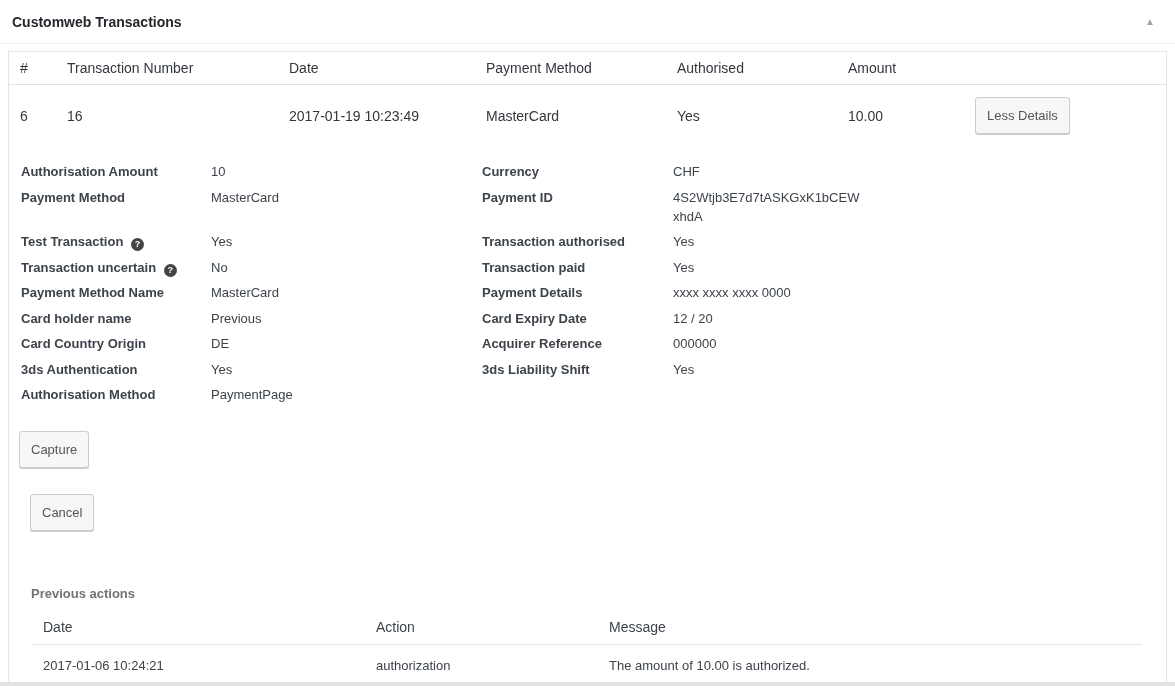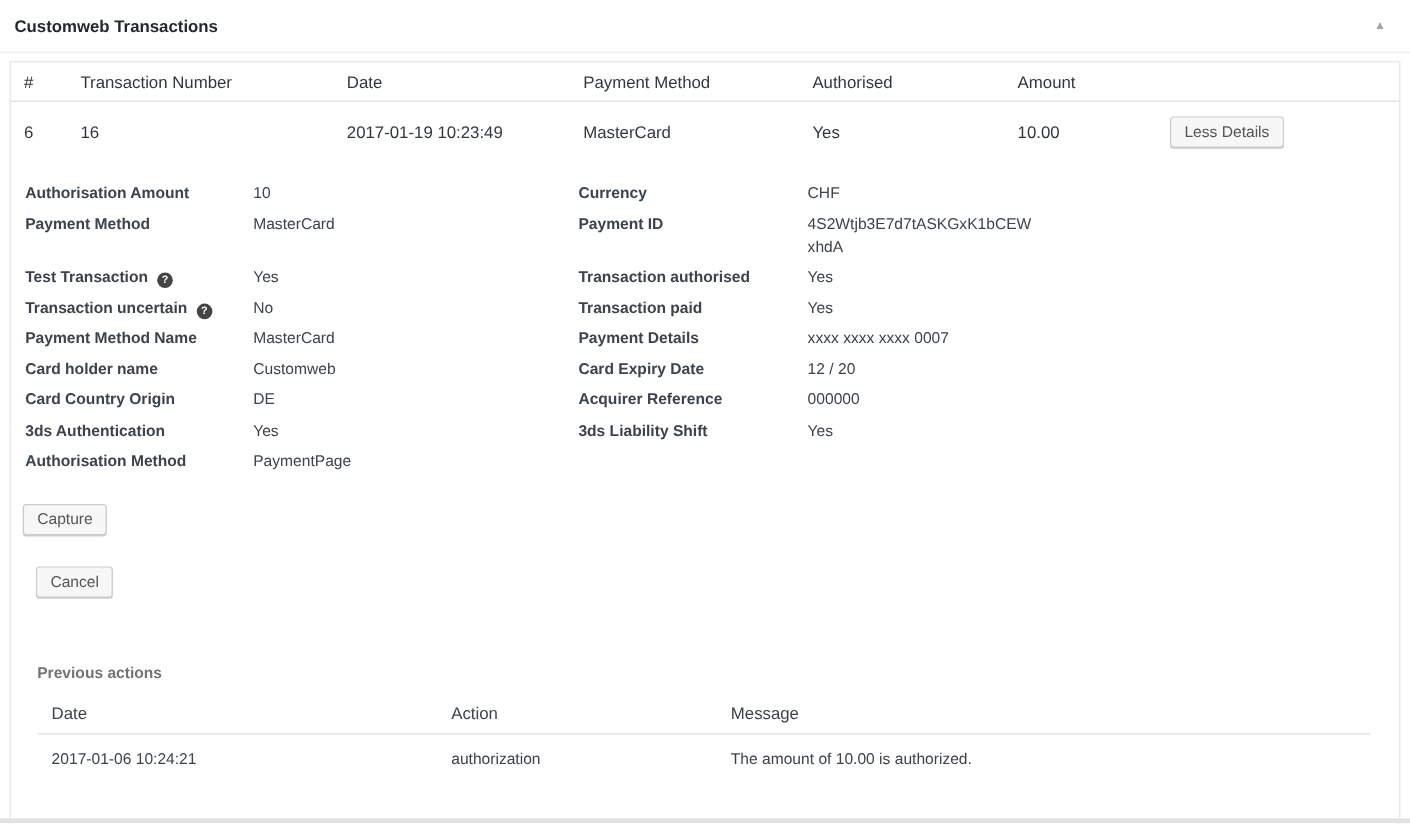--- a/index.html
+++ b/index.html
@@ -51,21 +51,21 @@
   .wp-button {
     display: inline-block;
     background: #f7f7f7;
     border: 1px solid #cccccc;
     border-radius: 3px;
     box-shadow: 0 1px 0 #cccccc;
     color: #555;
     font-family: "Liberation Sans", sans-serif;
     font-size: 13px;
     line-height: 24px;
-    height: 26px;
+    height: 37px;
     padding: 0 11px;
     cursor: pointer;
     white-space: nowrap;
   }
   
   .details {
     margin: 16px 0 12px 12px;
     font-size: 13px;
     color: #3c434a;
   }
@@ -200,26 +200,26 @@
       </span>
       <span class="detail-value">No</span>
       <span class="detail-label">Transaction paid</span>
       <span class="detail-value">Yes</span>
     </div>
 
     <div class="detail-row">
       <span class="detail-label">Payment Method Name</span>
       <span class="detail-value">MasterCard</span>
       <span class="detail-label">Payment Details</span>
-      <span class="detail-value">xxxx xxxx xxxx 0007</span>
+      <span class="detail-value">xxxx xxxx xxxx 0000</span>
     </div>
 
     <div class="detail-row">
       <span class="detail-label">Card holder name</span>
-      <span class="detail-value">Customweb</span>
+      <span class="detail-value">Previous</span>
       <span class="detail-label">Card Expiry Date</span>
       <span class="detail-value">12 / 20</span>
     </div>
 
     <div class="detail-row">
       <span class="detail-label">Card Country Origin</span>
       <span class="detail-value">DE</span>
       <span class="detail-label">Acquirer Reference</span>
       <span class="detail-value">000000</span>
     </div>

